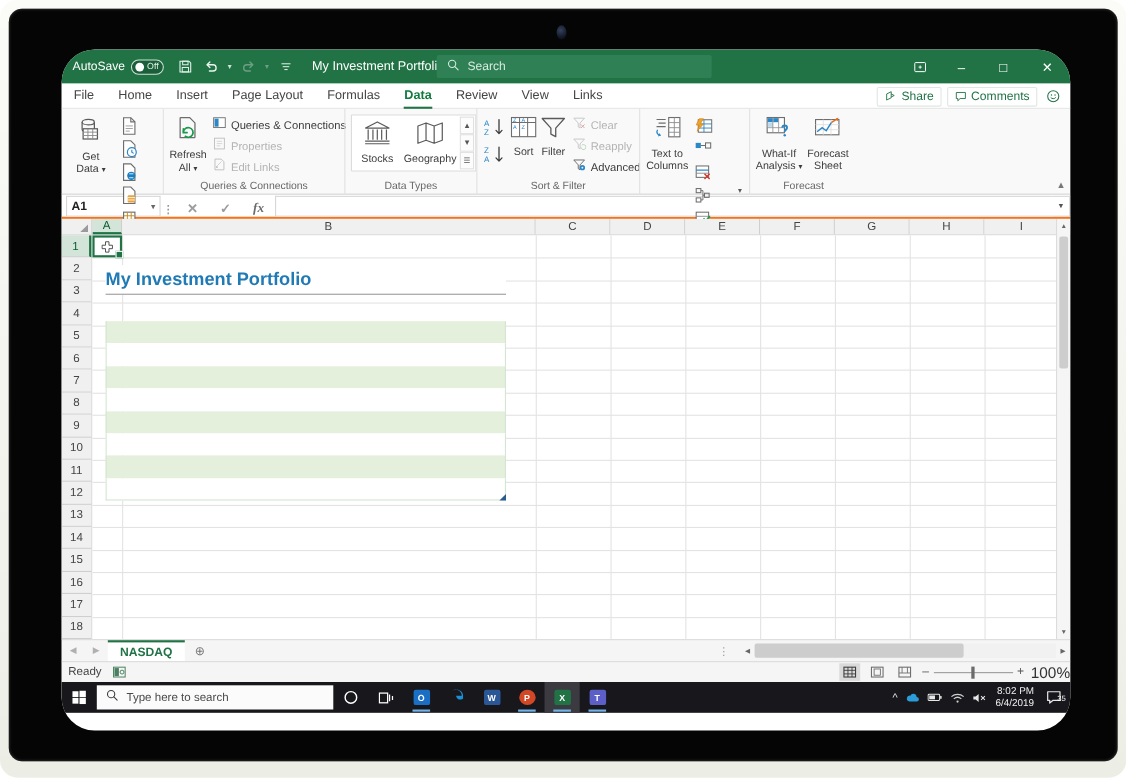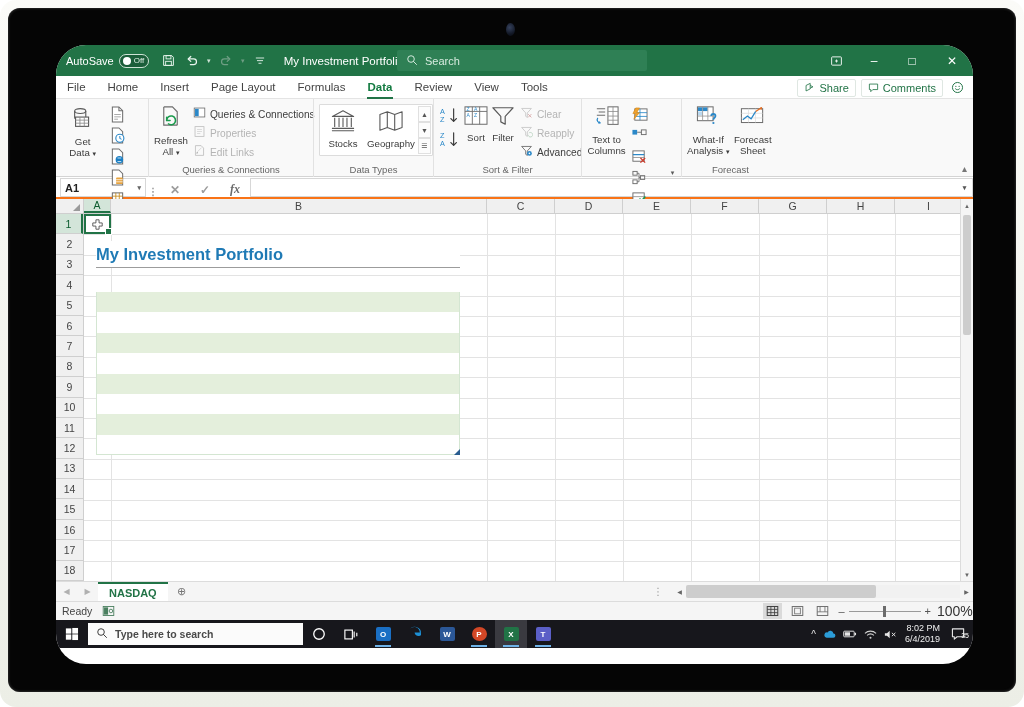--- a/index.html
+++ b/index.html
@@ -238,21 +238,21 @@
 
   
   .taskbar {
     height: 28px; background: #17171c; display: flex; align-items: center; position: relative;
   }
   .tb-start {
     width: 32px; height: 28px; display: flex; align-items: center; justify-content: center;
   }
   .tb-search {
     width: 215px; height: 22px; background: #fbfbfb; display: flex; align-items: center;
-    gap: 7px; padding-left: 8px; font-weight: bold;
+    gap: 7px; padding-left: 8px;
   }
   .tb-search .ph { font-size: 10.5px; color: #4a4a4a; }
   .tb-icon { width: 32px; height: 28px; display: flex; align-items: center; justify-content: center; position: relative; }
   .tb-icon.running::after {
     content: ""; position: absolute; bottom: 1px; left: 8px; right: 8px; height: 2px; background: #6fb3e8;
   }
   .tb-icon.active { background: #3a3a40; }
   .tray { position: absolute; right: 0; display: flex; align-items: center; height: 28px; gap: 7px; padding-right: 4px; }
   .tray-ic { font-size: 10px; color: #e6e6e6; display: flex; align-items: center; }
   .clock { font-size: 9px; color: #f0f0f0; line-height: 11px; text-align: right; }
@@ -336,21 +336,21 @@
 
     <div class="tabrow">
       <span class="tab">File</span>
       <span class="tab">Home</span>
       <span class="tab">Insert</span>
       <span class="tab">Page Layout</span>
       <span class="tab">Formulas</span>
       <span class="tab active">Data</span>
       <span class="tab">Review</span>
       <span class="tab">View</span>
-      <span class="tab">Tools</span>
+      <span class="tab">Links</span>
 
       <div class="tabright">
         <span class="tr-btn">
           <span class="tr-icon">
             <svg width="11" height="11" viewBox="0 0 16 16">
                 <path d="M3 13V5l6-3v8z" fill="none" stroke="#217346" stroke-width="1.2" stroke-linejoin="round"></path>
                 <path d="M9 5l4 2-4 2" fill="none" stroke="#217346" stroke-width="1.2"></path>
               </svg>
           </span>
           <span>Share</span>

